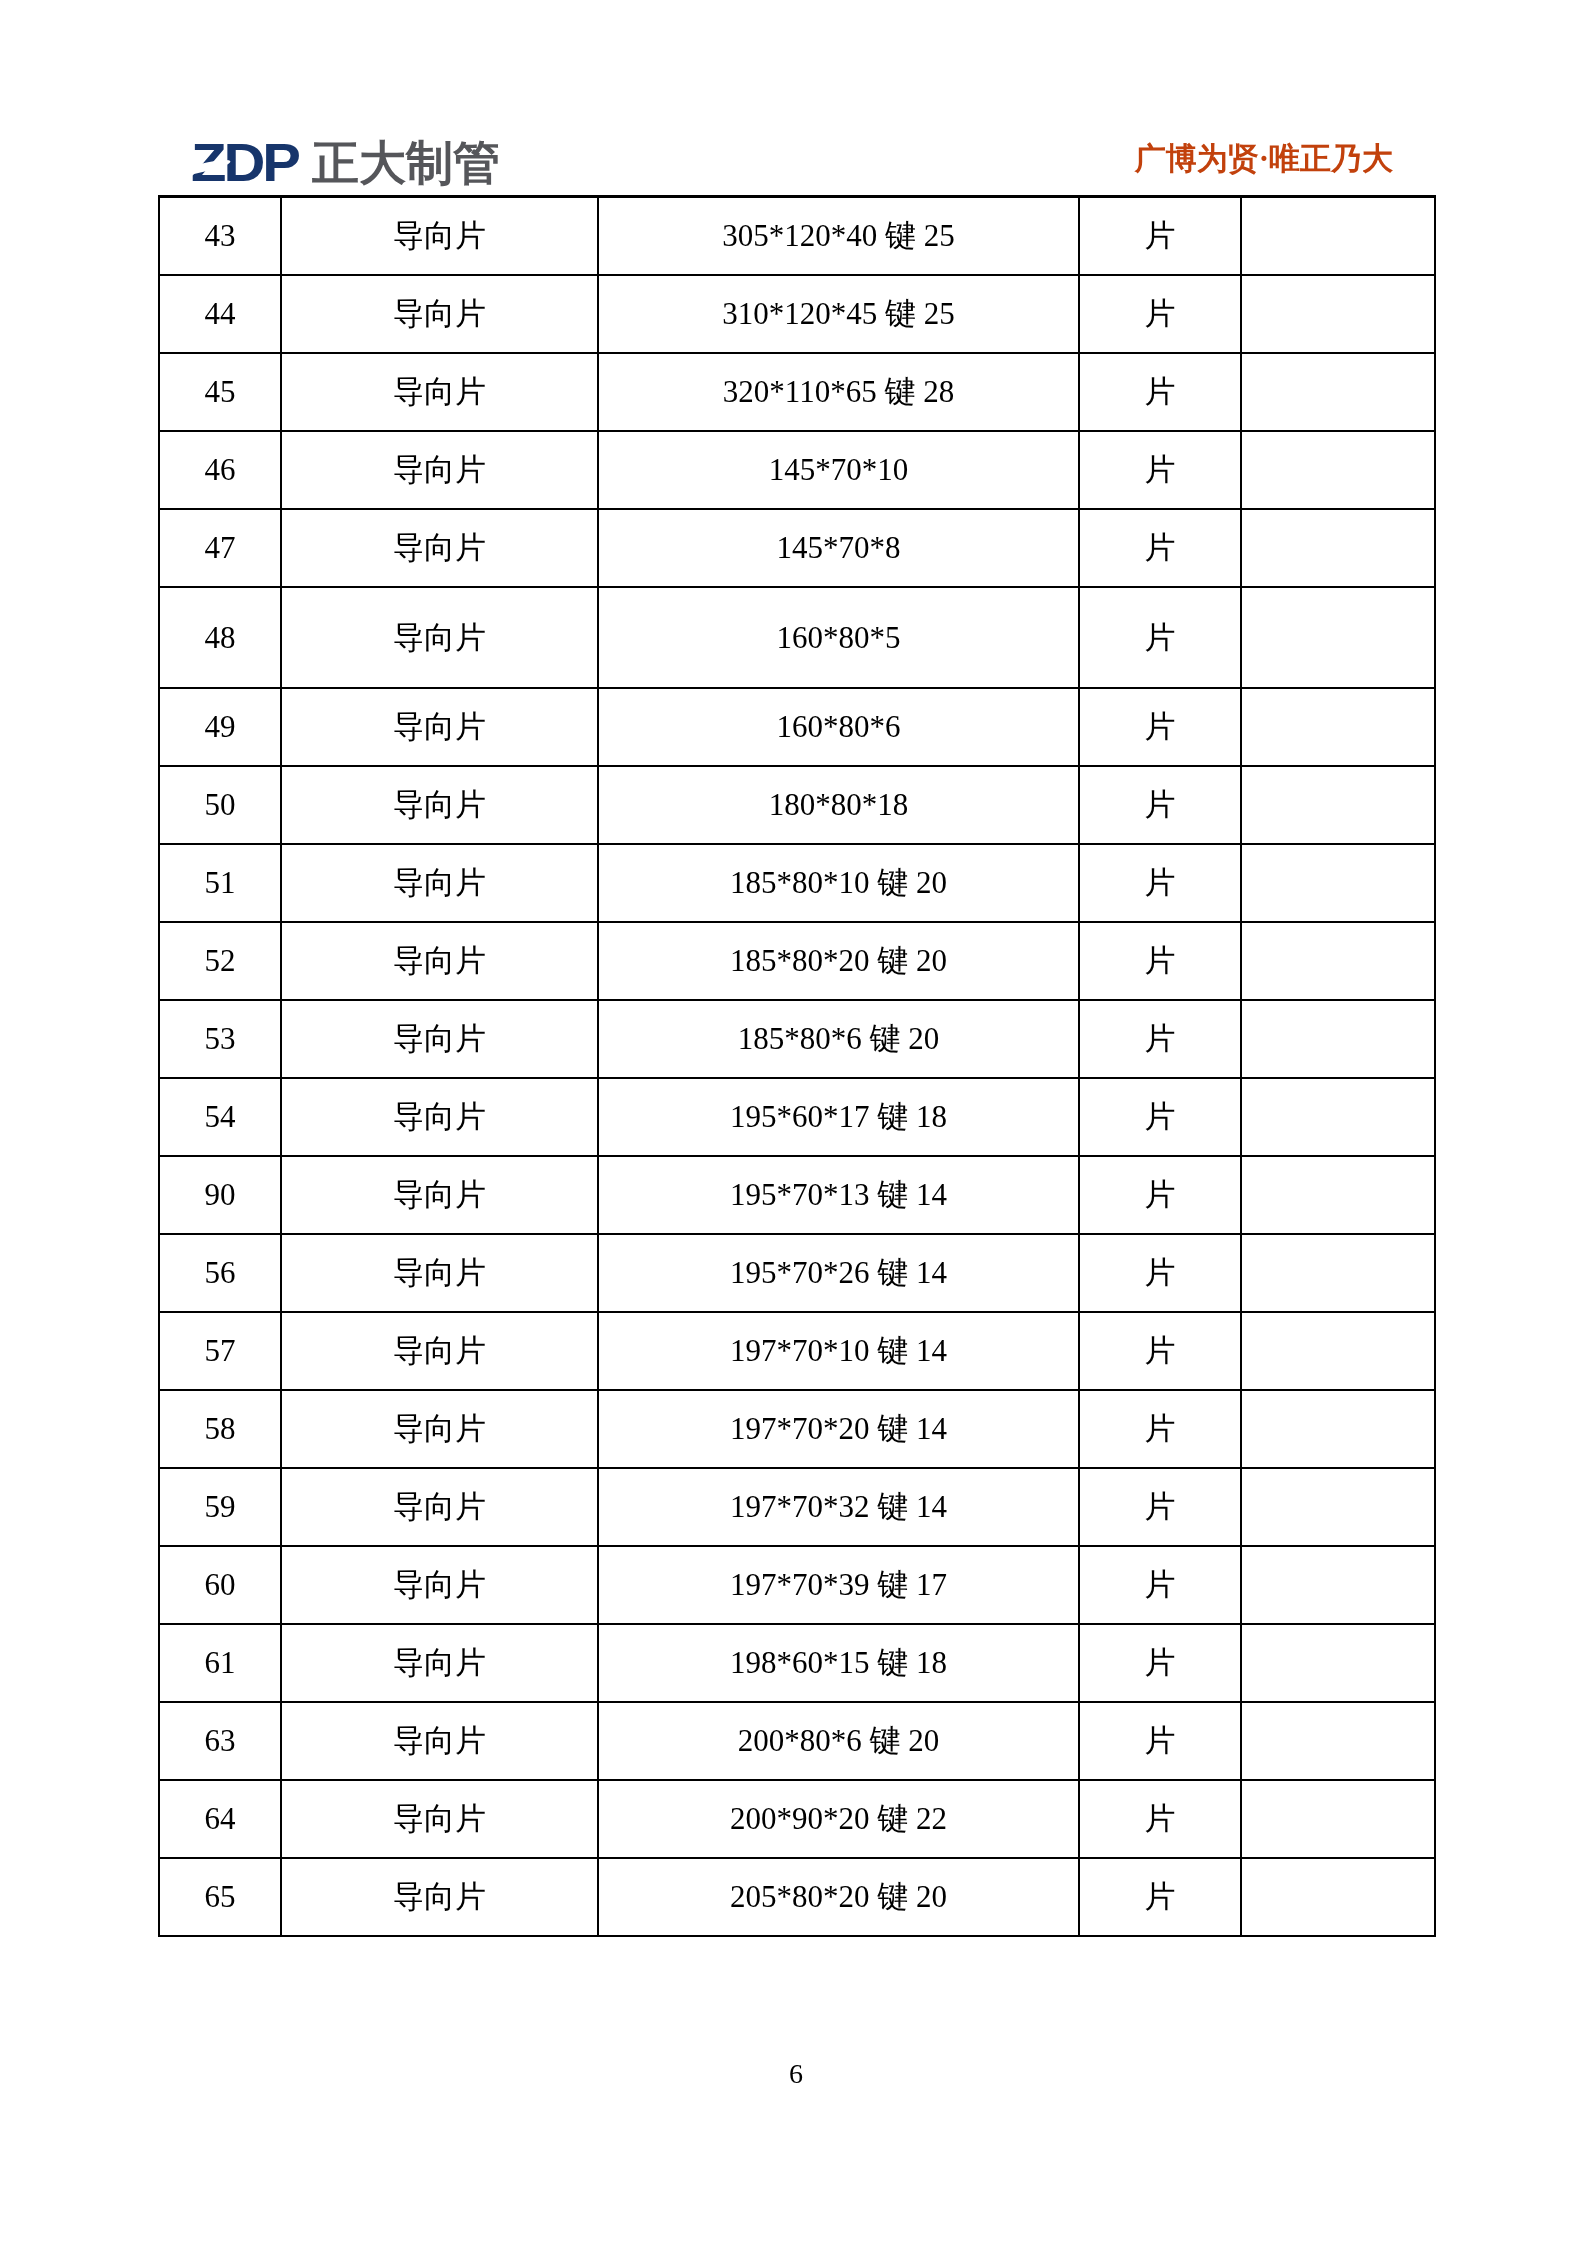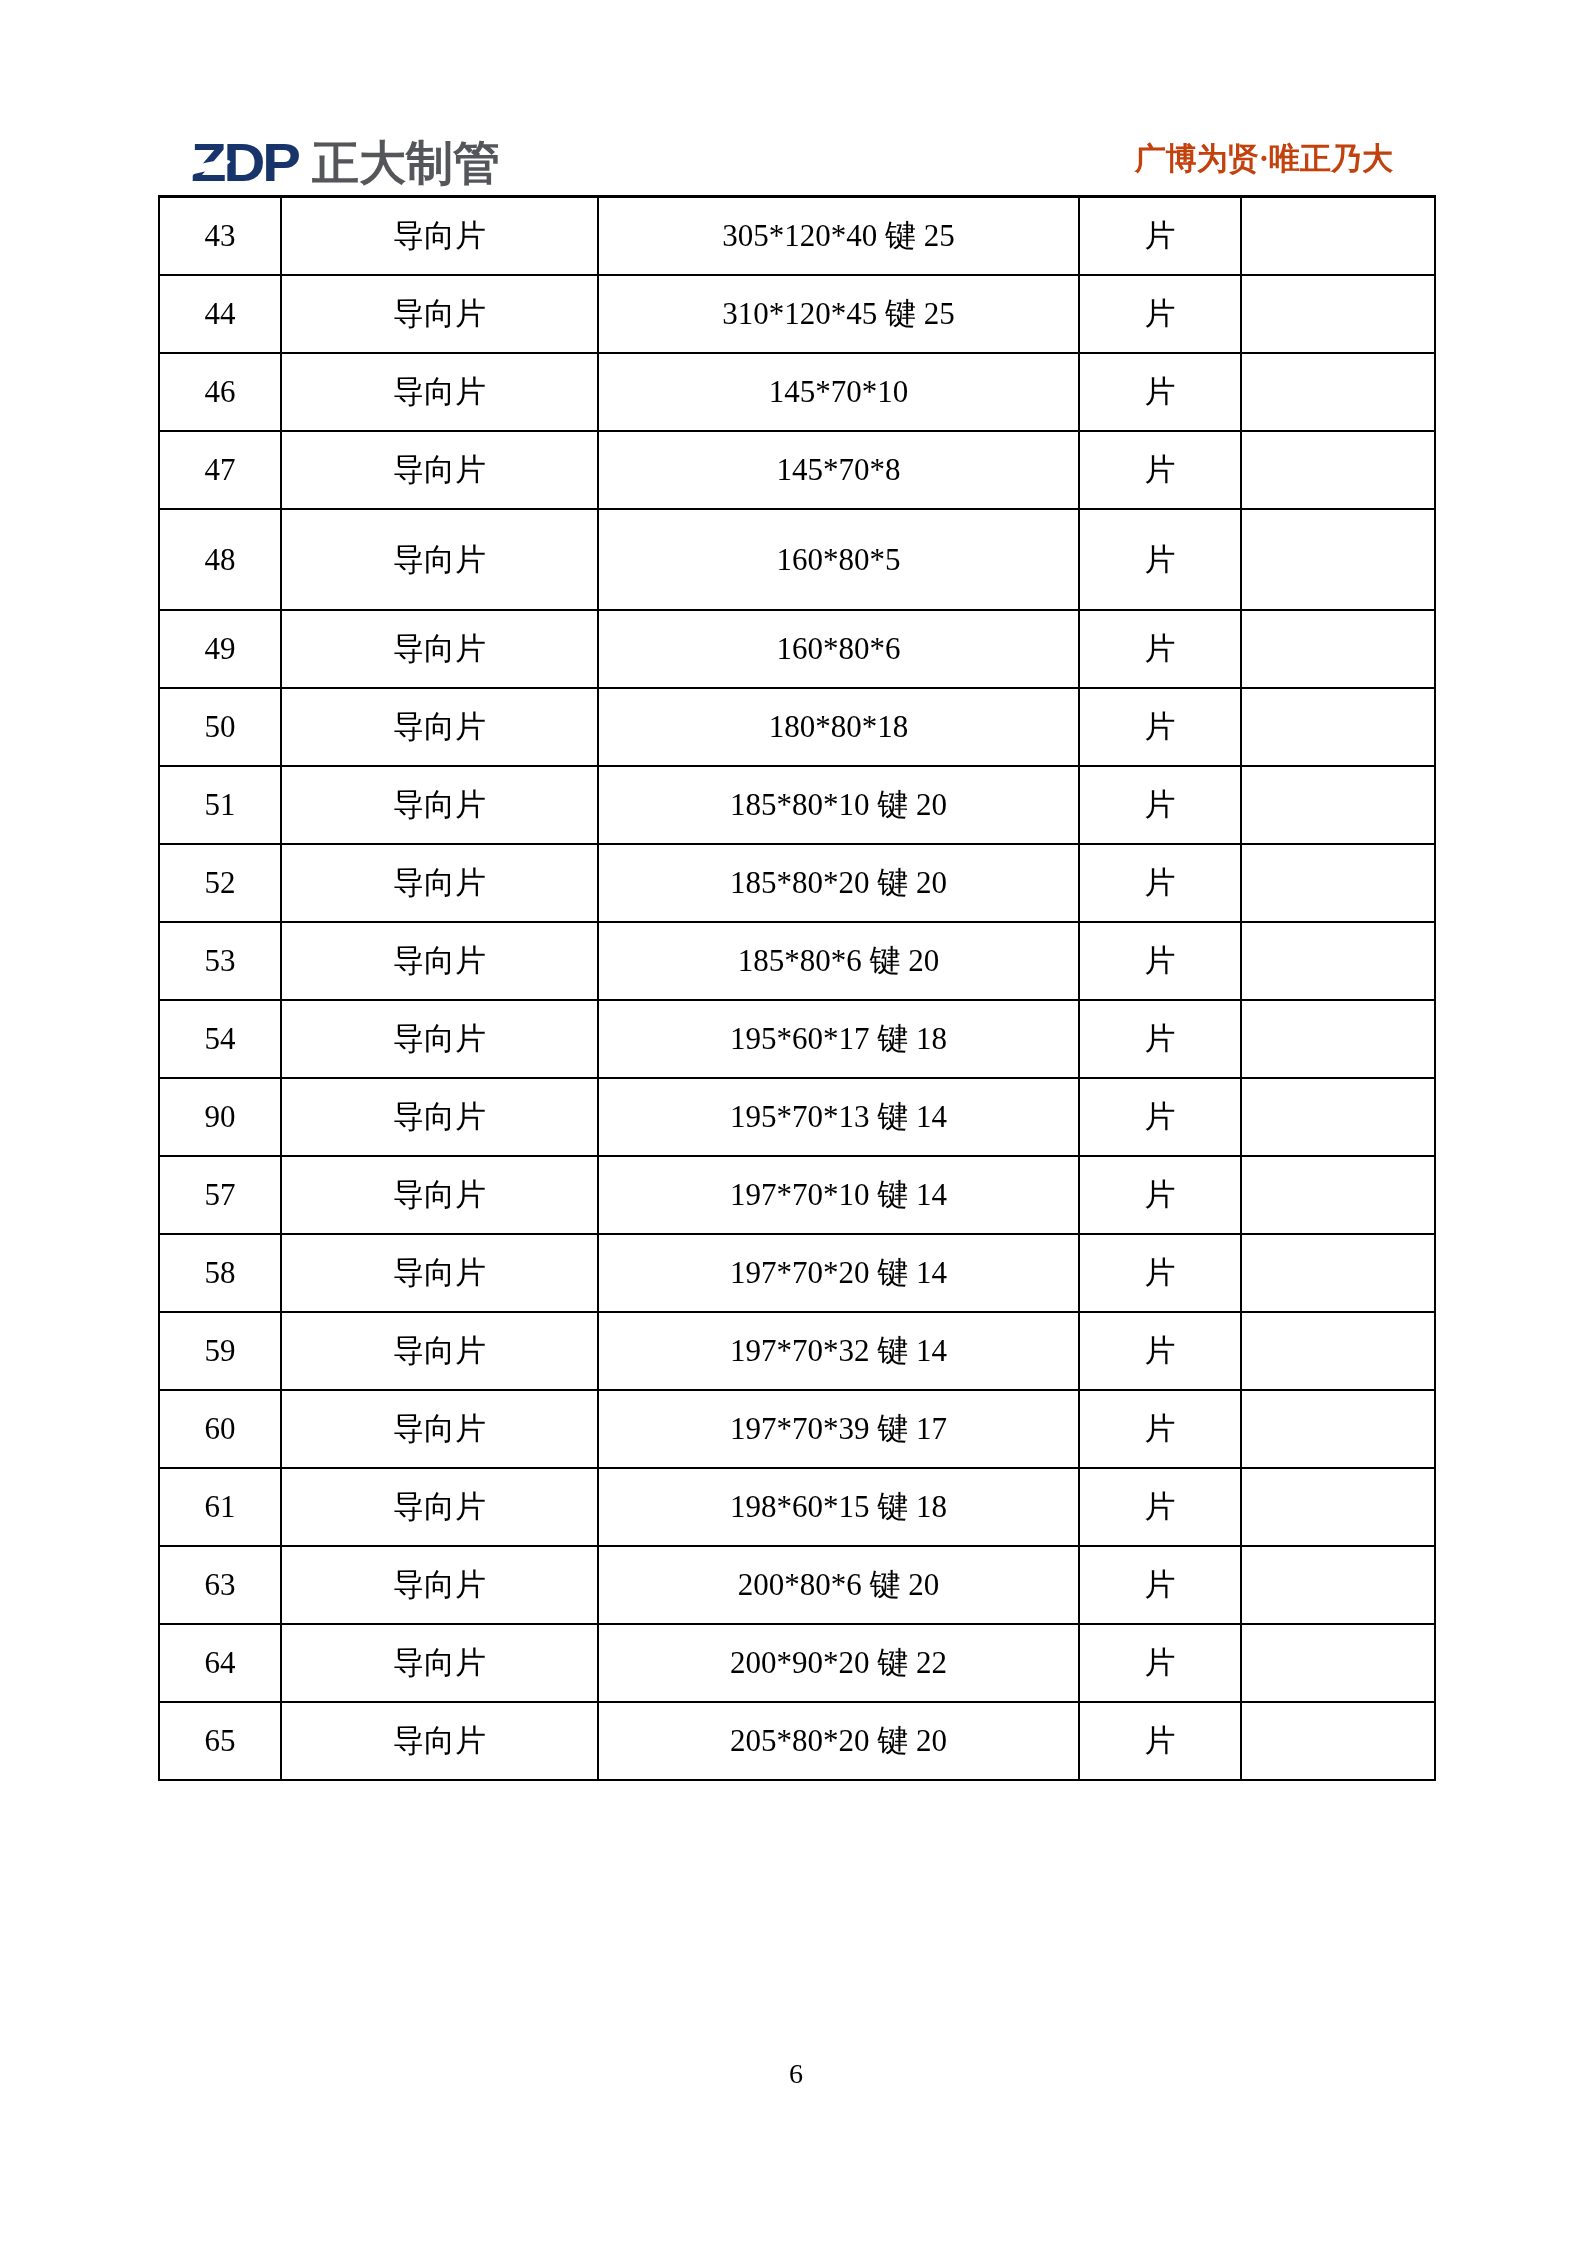--- a/index.html
+++ b/index.html
@@ -150,20 +150,27 @@
           <td></td>
         </tr>
         <tr>
           <td>44</td>
           <td>导向片</td>
           <td>310*120*45 键 25</td>
           <td>片</td>
           <td></td>
         </tr>
         <tr>
+          <td>45</td>
+          <td>导向片</td>
+          <td>320*110*65 键 28</td>
+          <td>片</td>
+          <td></td>
+        </tr>
+        <tr>
           <td>46</td>
           <td>导向片</td>
           <td>145*70*10</td>
           <td>片</td>
           <td></td>
         </tr>
         <tr>
           <td>47</td>
           <td>导向片</td>
           <td>145*70*8</td>
@@ -216,20 +223,27 @@
           <td>54</td>
           <td>导向片</td>
           <td>195*60*17 键 18</td>
           <td>片</td>
           <td></td>
         </tr>
         <tr>
           <td>90</td>
           <td>导向片</td>
           <td>195*70*13 键 14</td>
+          <td>片</td>
+          <td></td>
+        </tr>
+        <tr>
+          <td>56</td>
+          <td>导向片</td>
+          <td>195*70*26 键 14</td>
           <td>片</td>
           <td></td>
         </tr>
         <tr>
           <td>57</td>
           <td>导向片</td>
           <td>197*70*10 键 14</td>
           <td>片</td>
           <td></td>
         </tr>

